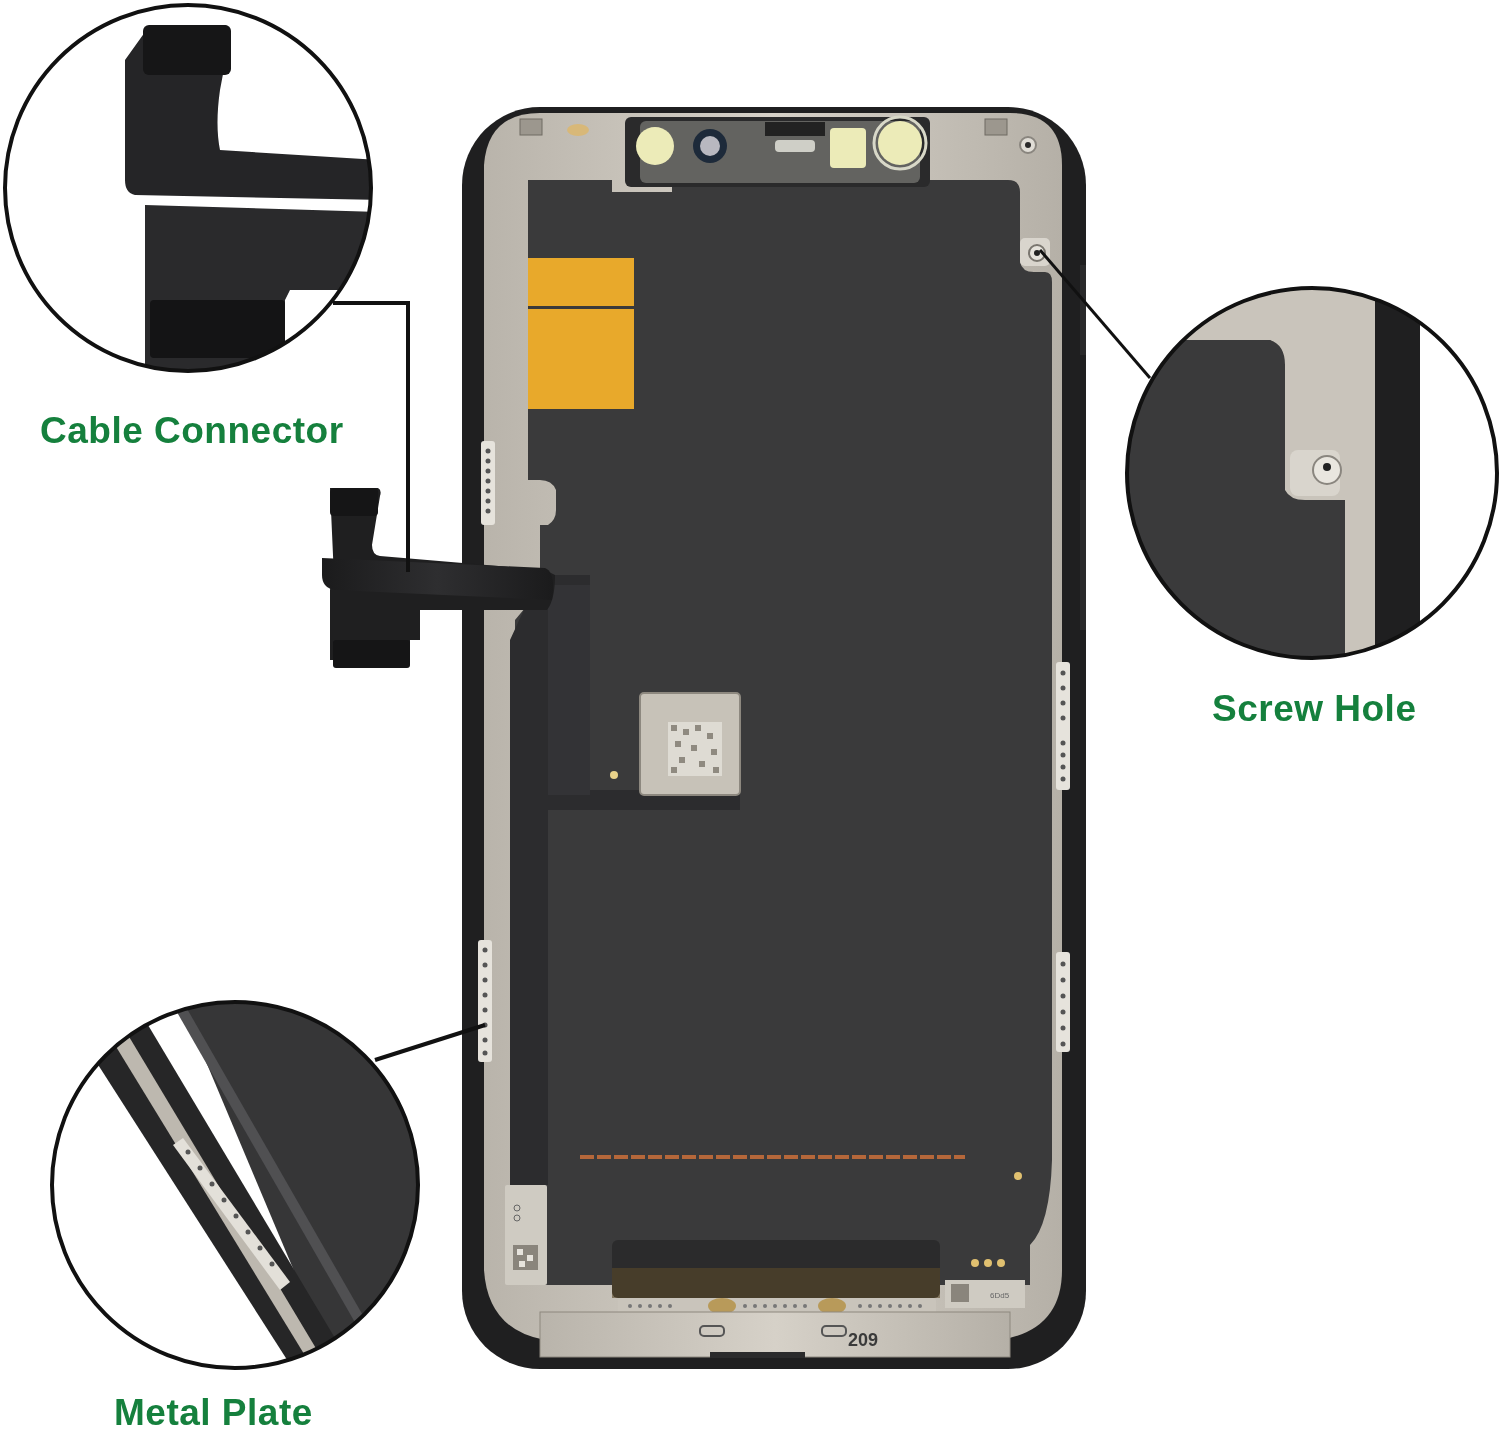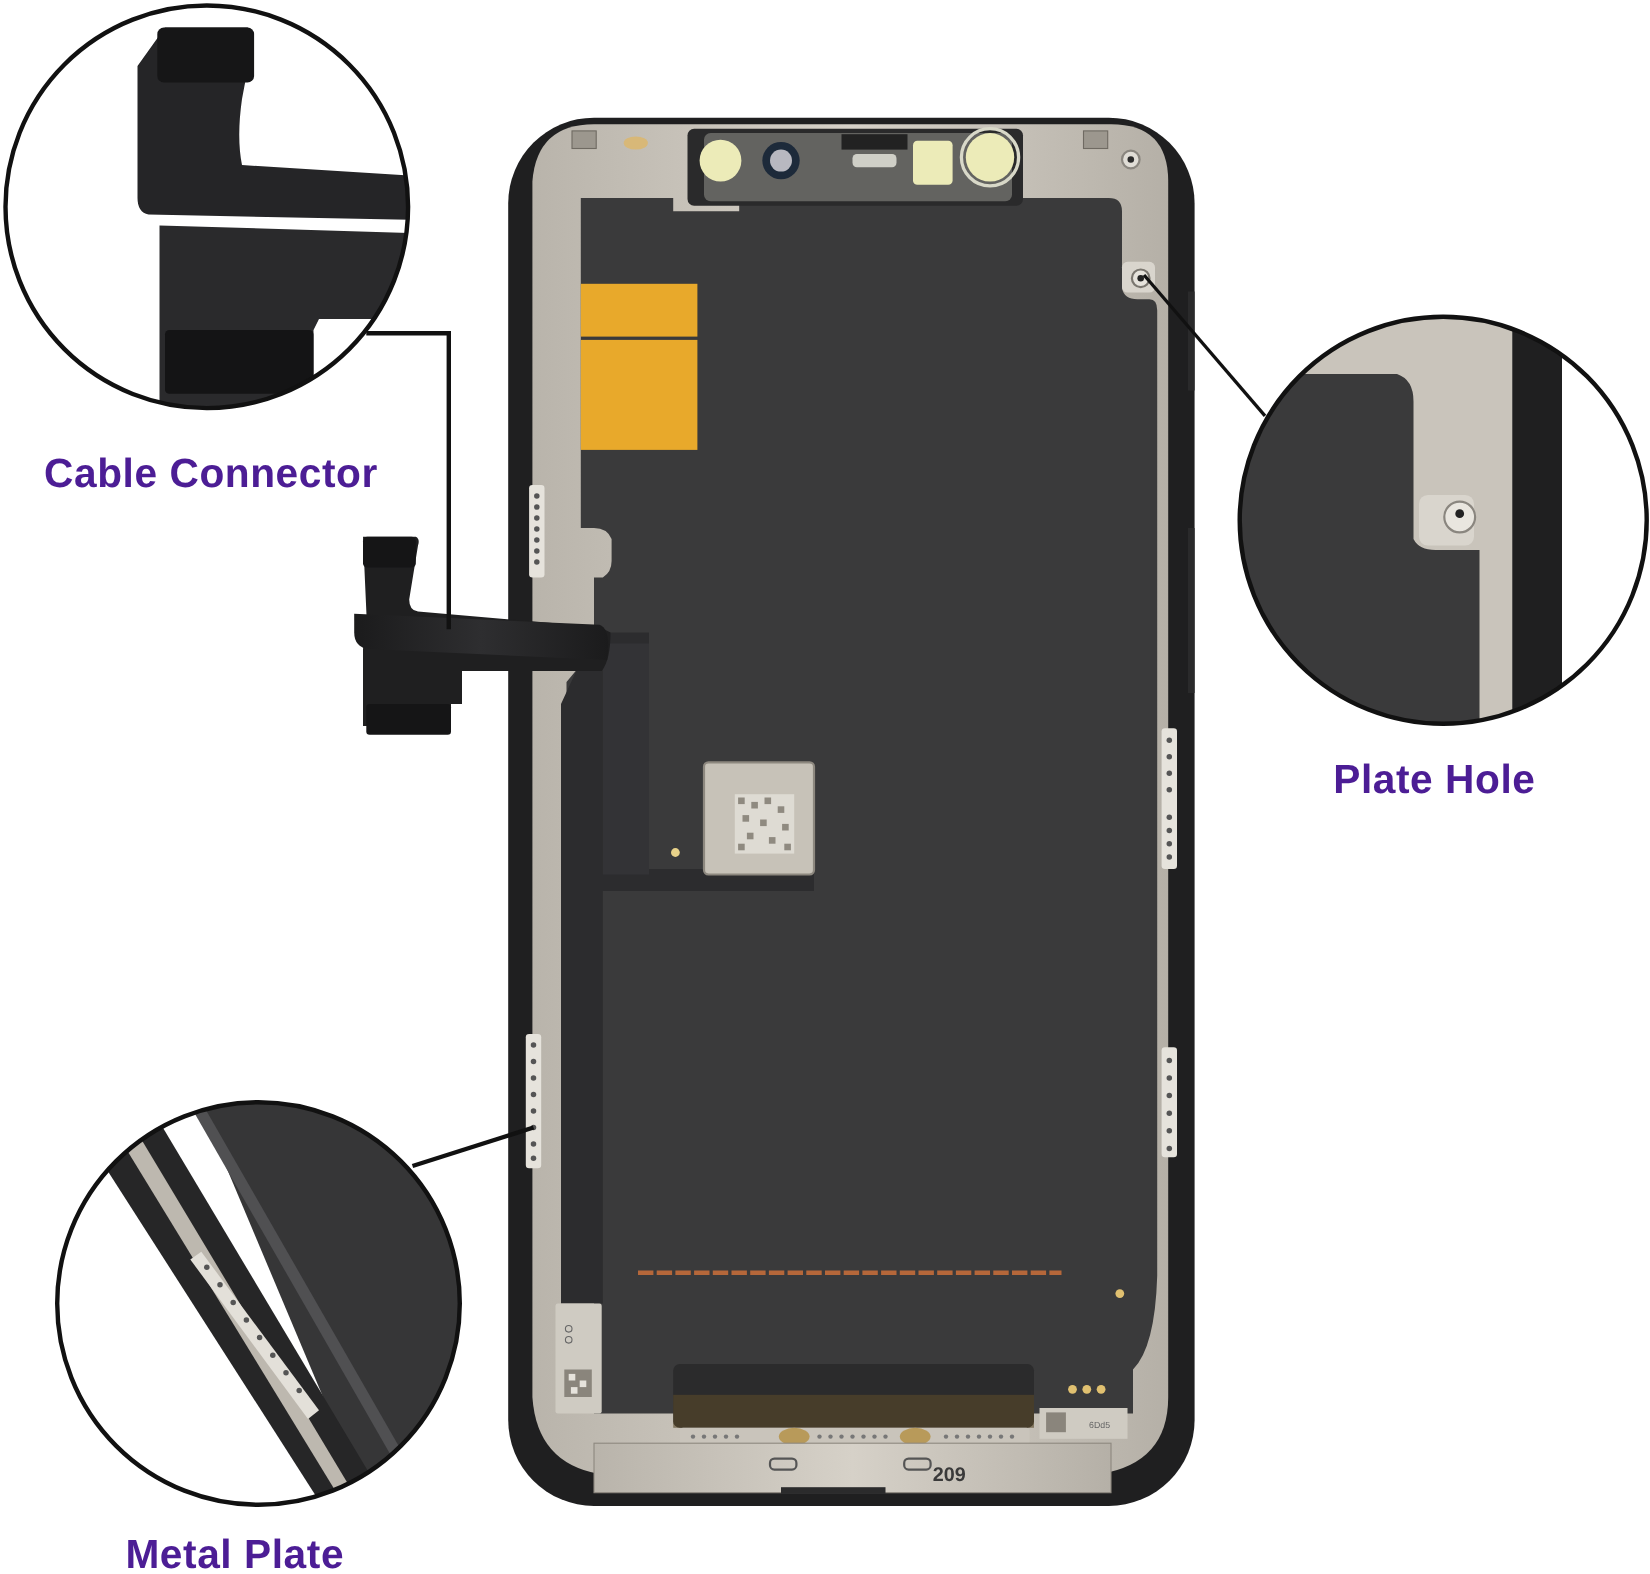--- a/index.html
+++ b/index.html
@@ -1,20 +1,20 @@
 <!DOCTYPE html>
 <html><head>
 <meta charset="utf-8">
 <style>
   html, body { margin:0; padding:0; background:#ffffff; }
   body { width:1500px; height:1431px; position:relative; overflow:hidden; font-family:"Liberation Sans", sans-serif; }
   svg { position:absolute; left:0; top:0; }
   .label {
     position:absolute; font-family:"Liberation Sans", sans-serif; font-weight:700;
-    color:#4c1d95; font-size:37px; letter-spacing:0.5px; white-space:nowrap;
+    color:#15803d; font-size:37px; letter-spacing:0.5px; white-space:nowrap;
   }
 </style>
 </head>
 <body>
 
 <svg width="1500" height="1431" viewBox="0 0 1500 1431">
   <defs>
     <clipPath id="clipTL">
         <circle cx="188" cy="188" r="183"></circle>
       </clipPath>
@@ -263,14 +263,14 @@
         <circle cx="260" cy="1248" r="2.5"></circle>
           <circle cx="272" cy="1264" r="2.5"></circle>
       </g>
     </g>
     <circle cx="235" cy="1185" r="183" fill="none" stroke="#111111" stroke-width="4"></circle>
     <line x1="375" y1="1060" x2="485" y2="1025" stroke="#111111" stroke-width="4"></line>
   </g>
 </svg>
 
 <div class="label" style="left:40px; top:410px;">Cable Connector</div>
-<div class="label" style="left:1212px; top:688px;">Plate Hole</div>
+<div class="label" style="left:1212px; top:688px;">Screw Hole</div>
 <div class="label" style="left:114px; top:1392px;">Metal Plate</div>
 
 </body></html>

